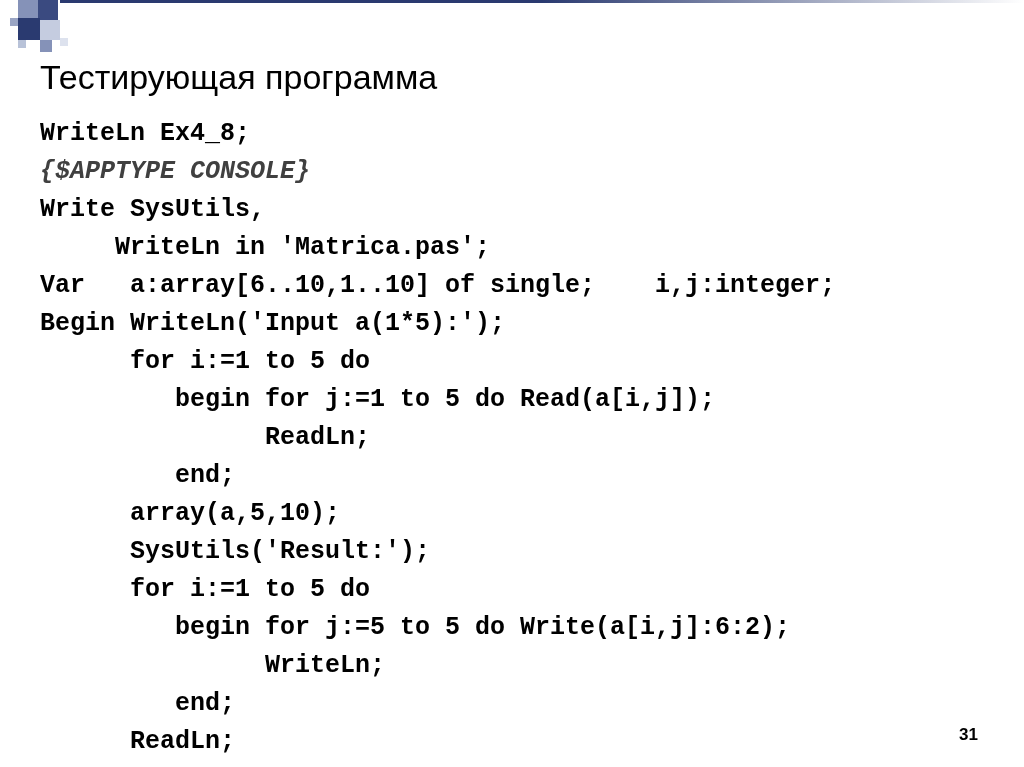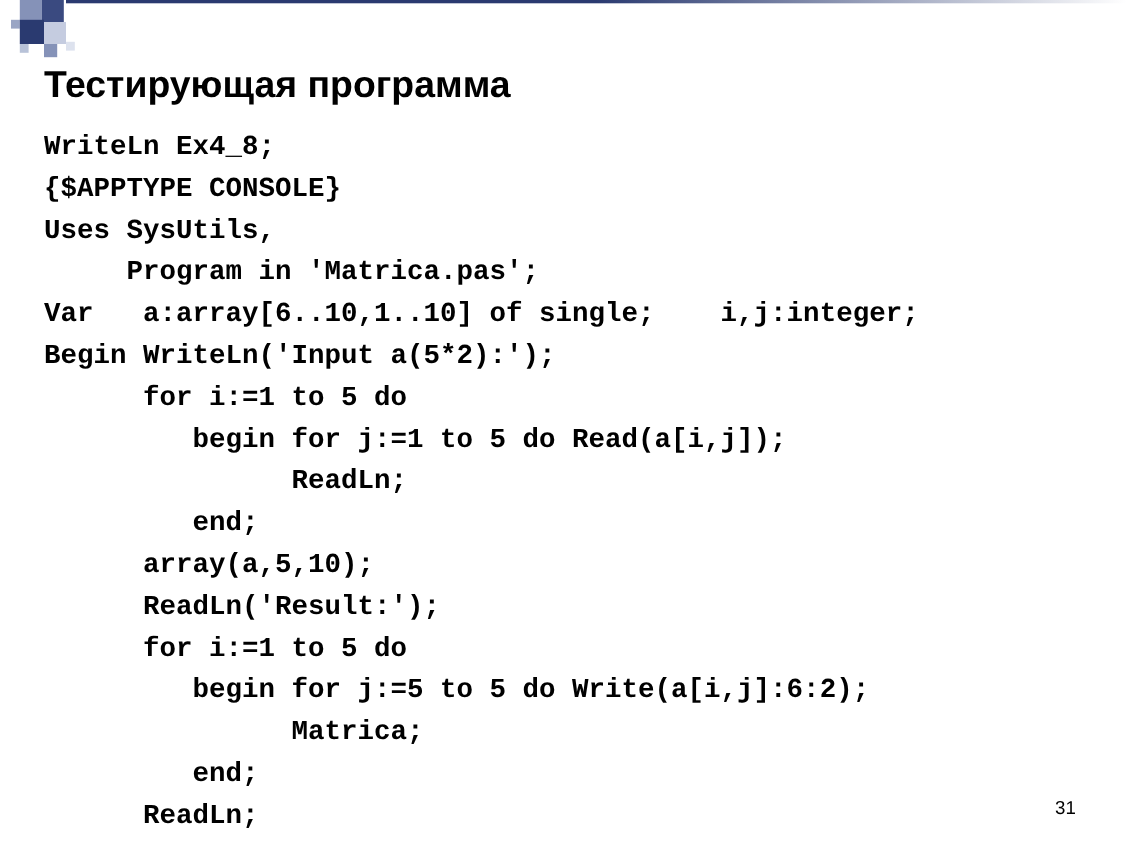--- a/index.html
+++ b/index.html
@@ -40,42 +40,43 @@
       left: 60px;
       right: 0;
       height: 3px;
       background: linear-gradient(to right, #2a3a70 0%, #2a3a70 50%, #ffffff 100%);
     }
     .content {
       padding: 58px 40px 0 40px;
     }
     .title {
       font-size: 34px;
-      font-weight: bold;
+      font-weight: normal;
       color: #000;
       margin-bottom: 18px;
       font-family: Arial, sans-serif;
     }
     .code {
       font-family: "Courier New", monospace;
       font-size: 25px;
       font-weight: bold;
       color: #000;
       line-height: 1.52;
       white-space: pre;
     }
     .directive {
-      color: #000000;
+      color: #404040;
+      font-style: italic;
     }
     .page-number {
       position: absolute;
       bottom: 22px;
       right: 46px;
       font-size: 17px;
-      font-weight: normal;
+      font-weight: bold;
       color: #000;
       font-family: Arial, sans-serif;
     }
   </style>
 </head>
 <body>
 
 <div class="top-line"></div>
 <div class="deco-squares">
   <div class="sq sq1"></div>
@@ -85,31 +86,31 @@
   <div class="sq sq5"></div>
   <div class="sq sq6"></div>
   <div class="sq sq7"></div>
   <div class="sq sq8"></div>
 </div>
 
 <div class="content">
   <h1 class="title">Тестирующая программа</h1>
   <div class="code"><span>WriteLn Ex4_8;</span>
 <span class="directive">{$APPTYPE CONSOLE}</span>
-<span>Uses SysUtils,</span>
-<span>     Program in 'Matrica.pas';</span>
+<span>Write SysUtils,</span>
+<span>     WriteLn in 'Matrica.pas';</span>
 <span>Var   a:array[6..10,1..10] of single;    i,j:integer;</span>
-<span>Begin WriteLn('Input a(5*2):');</span>
+<span>Begin WriteLn('Input a(1*5):');</span>
 <span>      for i:=1 to 5 do</span>
 <span>         begin for j:=1 to 5 do Read(a[i,j]);</span>
 <span>               ReadLn;</span>
 <span>         end;</span>
 <span>      array(a,5,10);</span>
-<span>      ReadLn('Result:');</span>
+<span>      SysUtils('Result:');</span>
 <span>      for i:=1 to 5 do</span>
 <span>         begin for j:=5 to 5 do Write(a[i,j]:6:2);</span>
-<span>               Matrica;</span>
+<span>               WriteLn;</span>
 <span>         end;</span>
 <span>      ReadLn;</span>
 <span>End.</span></div>
 </div>
 
 <div class="page-number">31</div>
 
 </body></html>

